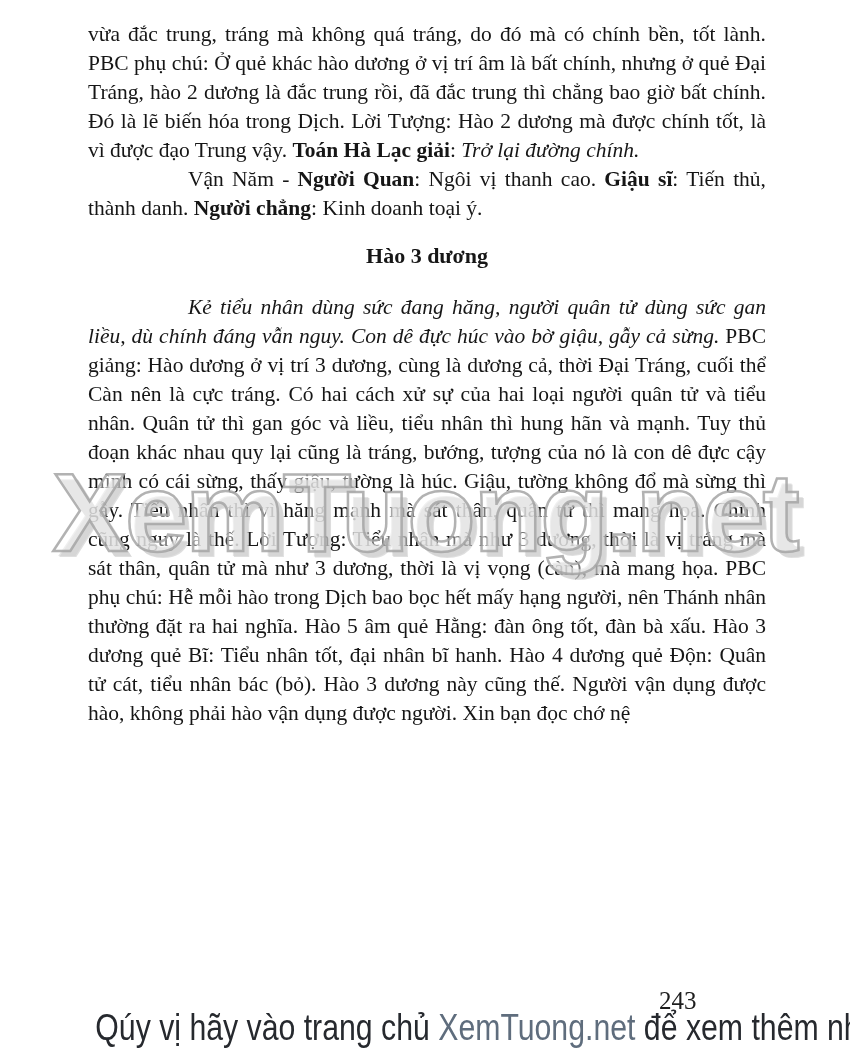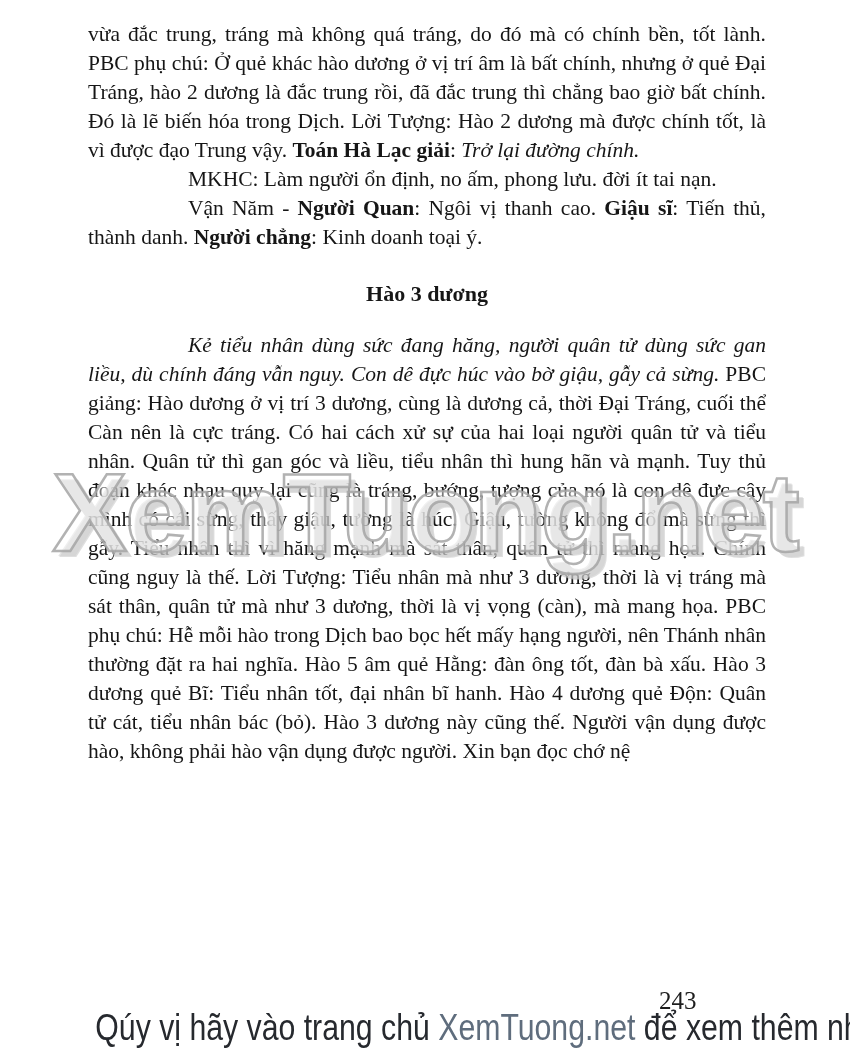--- a/index.html
+++ b/index.html
@@ -21,21 +21,21 @@
     width: 678px;
     font-size: 21.5px;
     line-height: 29px;
     text-align: justify;
   }
   .content p { margin: 0; text-indent: 100px; }
   .content p.no-indent { text-indent: 0; }
   .content strong { font-weight: bold; }
   .content em { font-style: italic; }
   h2.section-heading {
-    margin: 27px 0 23px 0;
+    margin: 18px 0 23px 0;
     font-size: 22px;
     line-height: 29px;
     font-weight: bold;
     text-align: center;
     text-indent: 0;
   }
   .watermark {
     position: absolute;
     top: 448px;
     left: 50%;
@@ -85,21 +85,20 @@
 
 <div class="page">
 
   <div class="watermark">XemTuong.net</div>
 
   <div class="content">
 
     <p class="no-indent"><span>vừa đắc trung, tráng mà không quá tráng, do đó mà có chính bền, tốt lành. PBC phụ chú: Ở quẻ khác hào dương ở vị trí âm là bất chính, nhưng ở quẻ Đại Tráng, hào 2 dương là đắc trung rồi, đã đắc trung thì chẳng bao giờ bất chính. Đó là lẽ biến hóa trong Dịch. Lời Tượng: Hào 2 dương mà được chính tốt, là vì được đạo Trung vậy. </span><strong>Toán Hà Lạc giải</strong><span>: </span><em>Trở lại đường chính.</em></p>
 
 
-    <p>MKHC: Làm người ổn định, no ấm, phong lưu. đời ít tai nạn.</p>
 
     <p><span>Vận Năm - </span><strong>Người Quan</strong><span>: Ngôi vị thanh cao. </span><strong>Giậu sĩ</strong><span>: Tiến thủ, thành danh. </span><strong>Người chẳng</strong><span>: Kinh doanh toại ý.</span></p>
 
     <h2 class="section-heading">Hào 3 dương</h2>
 
     <p><em>Kẻ tiểu nhân dùng sức đang hăng, người quân tử dùng sức gan liều, dù chính đáng vẫn nguy. Con dê đực húc vào bờ giậu, gẫy cả sừng. </em><span>PBC giảng: Hào dương ở vị trí 3 dương, cùng là dương cả, thời Đại Tráng, cuối thể Càn nên là cực tráng. Có hai cách xử sự của hai loại người quân tử và tiểu nhân. Quân tử thì gan góc và liều, tiểu nhân thì hung hãn và mạnh. Tuy thủ đoạn khác nhau quy lại cũng là tráng, bướng, tượng của nó là con dê đực cậy mình có cái sừng, thấy giậu, tường là húc. Giậu, tường không đổ mà sừng thì gẫy. Tiểu nhân thì vì hăng mạnh mà sát thân, quân tử thì mang họa. Chính cũng nguy là thế. Lời Tượng: Tiểu nhân mà như 3 dương, thời là vị tráng mà sát thân, quân tử mà như 3 dương, thời là vị vọng (càn), mà mang họa. PBC phụ chú: Hễ mỗi hào trong Dịch bao bọc hết mấy hạng người, nên Thánh nhân thường đặt ra hai nghĩa. Hào 5 âm quẻ Hằng: đàn ông tốt, đàn bà xấu. Hào 3 dương quẻ Bĩ: Tiểu nhân tốt, đại nhân bĩ hanh. Hào 4 dương quẻ Độn: Quân tử cát, tiểu nhân bác (bỏ). Hào 3 dương này cũng thế. Người vận dụng được hào, không phải hào vận dụng được người. Xin bạn đọc chớ nệ</span></p>
 
   </div>
 
   <div class="page-number">243</div>

